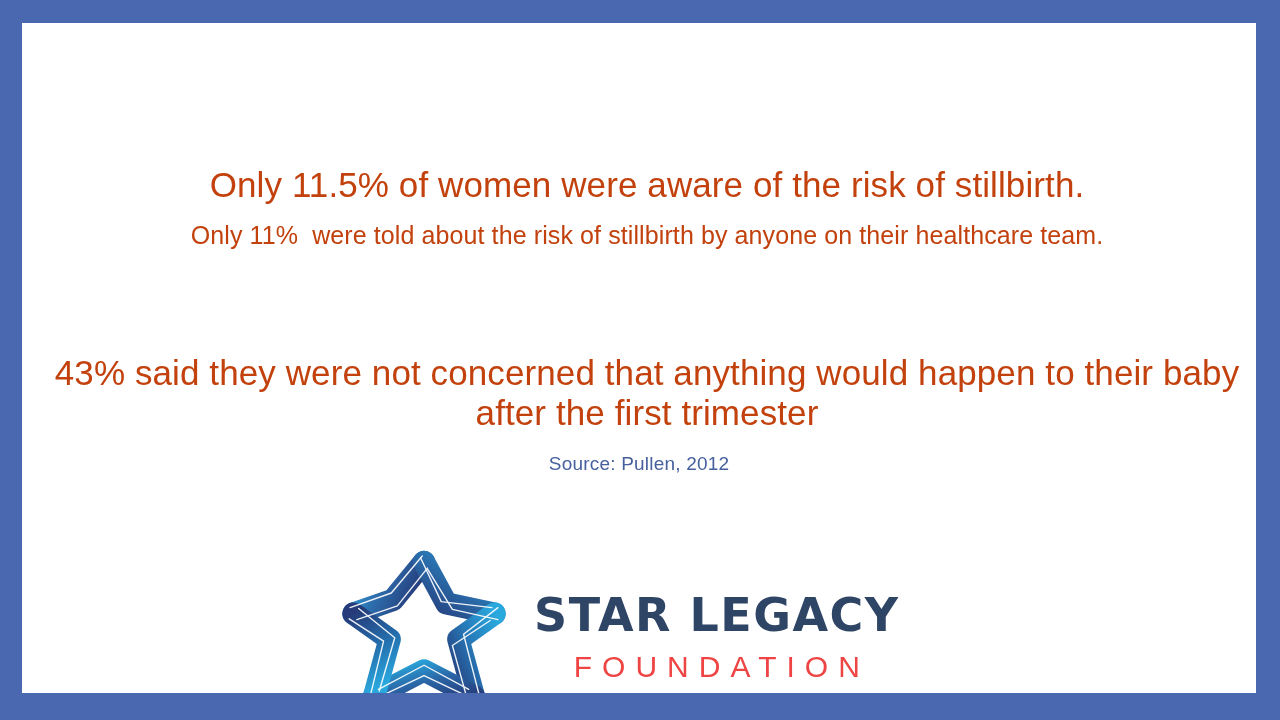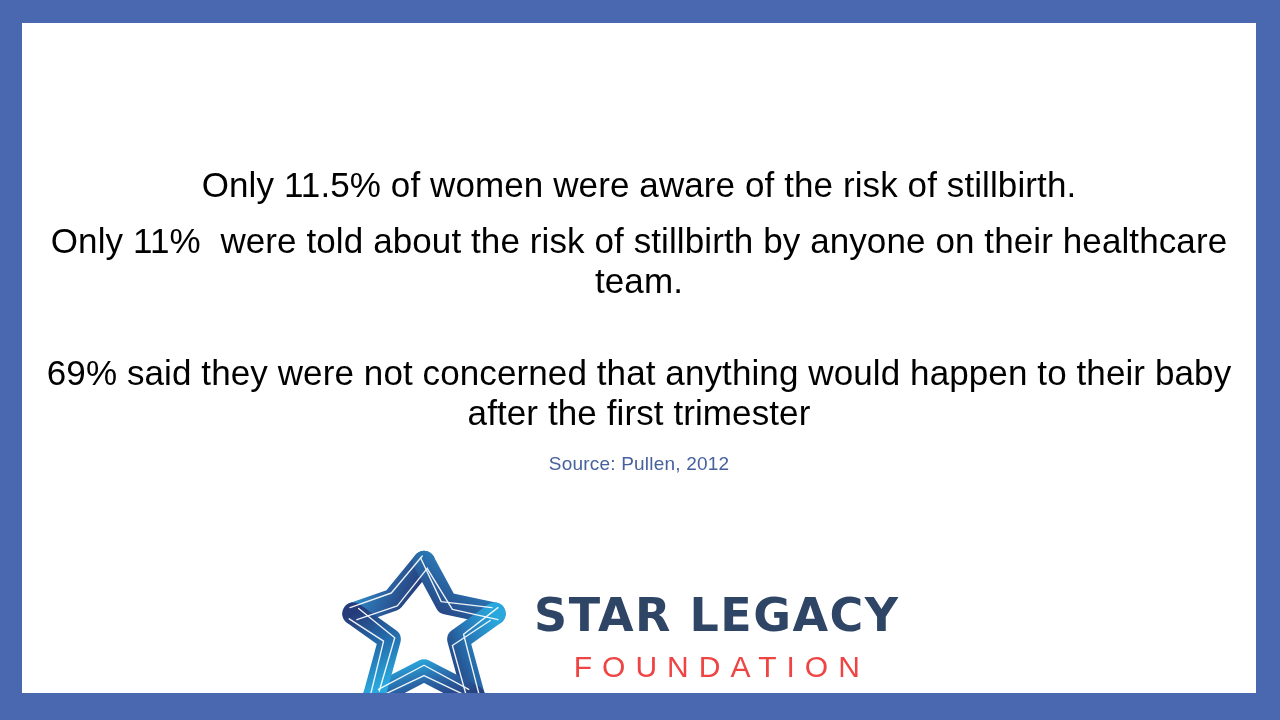--- a/index.html
+++ b/index.html
@@ -49,39 +49,39 @@
     font-size: 33px;
     font-weight: 400;
     letter-spacing: 0.4px;
     color: #4A629F;
     line-height: 1.15;
     white-space: pre;
   }
 
   .body-block {
     position: absolute;
-    left: 0;
+    left: 8px;
     width: 1234px;
     text-align: center;
-    color: #000000;
+    color: #c2410c;
     font-family: "Liberation Sans", sans-serif;
     font-weight: 400;
     letter-spacing: 0.1px;
   }
 
   .stat-1 {
     top: 140px;
     font-size: 35px;
     line-height: 1.28;
     white-space: pre;
   }
 
   .stat-2 {
     top: 198px;
-    font-size: 35px;
+    font-size: 25px;
     line-height: 1.15;
     padding: 0 20px;
     width: 1194px;
     white-space: pre-wrap;
   }
 
   .stat-3 {
     top: 330px;
     font-size: 35px;
     line-height: 1.15;
@@ -160,21 +160,21 @@
 <div class="slide">
 
   <div class="slide-panel">
     <div class="content">
 
 
       <div class="body-block stat-1">Only 11.5% of women were aware of the risk of stillbirth.</div>
 
       <div class="body-block stat-2">Only 11%  were told about the risk of stillbirth by anyone on their healthcare team.</div>
 
-      <div class="body-block stat-3">69% said they were not concerned that anything would happen to their baby after the first trimester</div>
+      <div class="body-block stat-3">43% said they were not concerned that anything would happen to their baby after the first trimester</div>
 
       <div class="source">Source: Pullen, 2012</div>
 
       <div class="logo">
 
         <svg class="logo-mark" viewBox="0 0 200 200">
           <defs>
             <linearGradient id="gA" x1="0" y1="0" x2="1" y2="0.35">
               <stop offset="0%" stop-color="#29A8DD"></stop>
               <stop offset="48%" stop-color="#2D6FAE"></stop>

